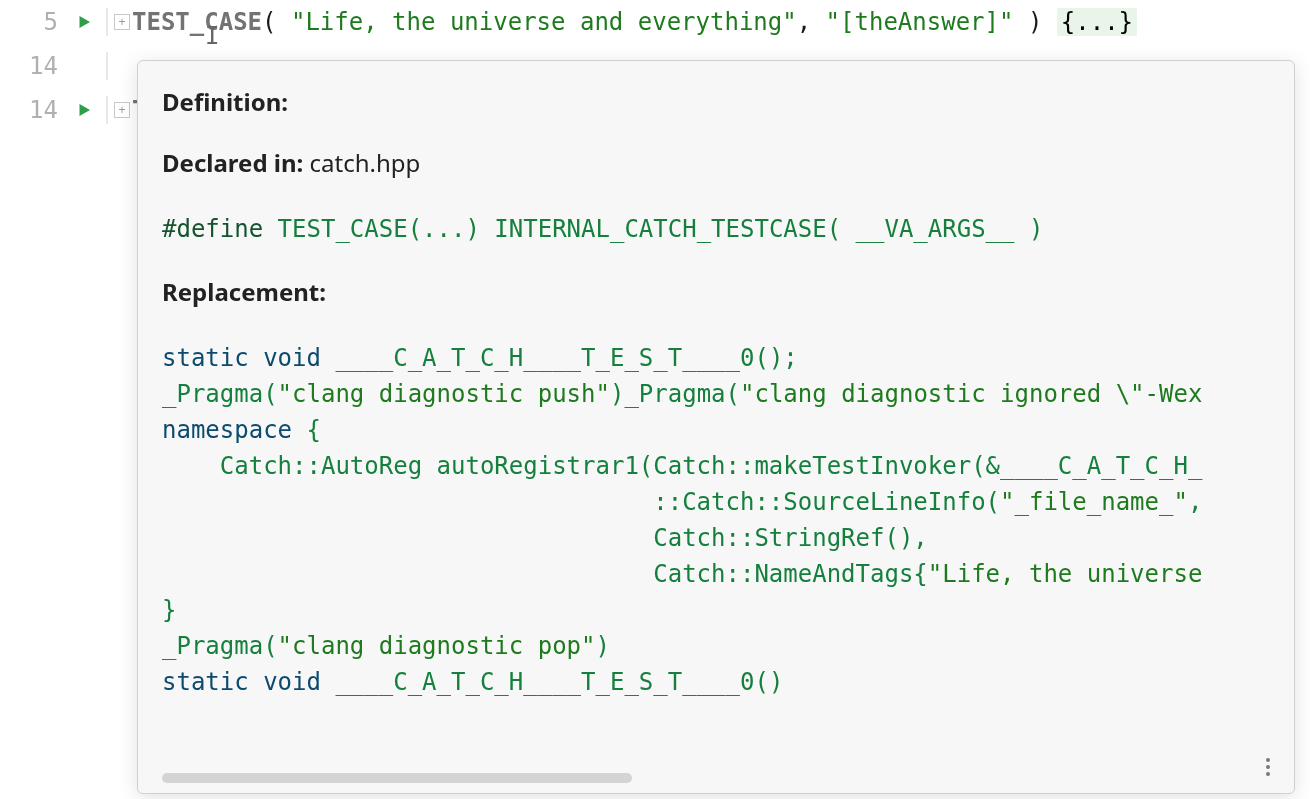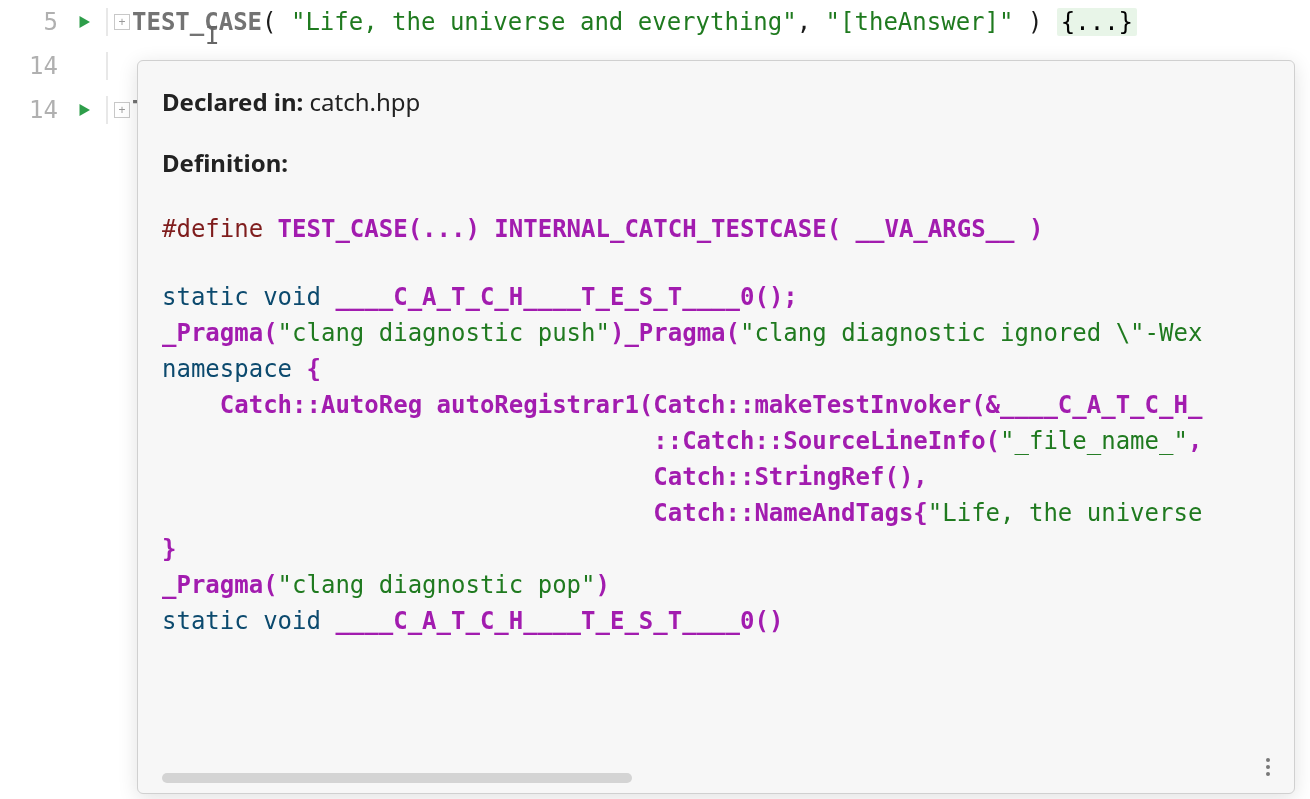--- a/index.html
+++ b/index.html
@@ -110,24 +110,24 @@
     }
     .tooltip-codeblock {
       font-family: ui-monospace, 'SF Mono', Menlo, Monaco, Consolas, monospace;
       font-size: 24px;
       white-space: pre;
       margin-top: 32px;
       margin-bottom: 28px;
       line-height: 1.5;
       overflow: hidden;
     }
-    .k-pre { color: #7f1d1d; }
+    .k-pre { color: #14532d; }
     .k-type { color: #0c4a6e; }
     .k-str { color: #1f7a1f; }
-    .k-plain { color: #a21caf; font-weight: bold; }
+    .k-plain { color: #15803d; }
     .tooltip-scroll {
       position: absolute;
       left: 24px;
       bottom: 10px;
       width: 470px;
       height: 10px;
       background: #d4d4d4;
       border-radius: 5px;
     }
     .tooltip-menu {
@@ -181,26 +181,29 @@
             </svg>
           </span>
         </div>
         <div class="code-content"><span class="fold-icon">+</span><span class="tk-macro">T</span></div>
       </div>
     </div>
   <span class="text-cursor">𝙸</span>
 
   <div class="tooltip">
     <div class="tooltip-section">
+      <span class="tooltip-label">Definition:</span>
+    </div>
+    <div class="tooltip-section">
       <span class="tooltip-label">Declared in: </span><span class="tooltip-value">catch.hpp</span>
     </div>
+    <div class="tooltip-codeblock" id="def-code"><span class="k-pre">#define</span><span class="k-plain"> TEST_CASE(...) INTERNAL_CATCH_TESTCASE( __VA_ARGS__ )</span></div>
     <div class="tooltip-section">
-      <span class="tooltip-label">Definition:</span>
-    </div>
-    <div class="tooltip-codeblock" id="def-code"><span class="k-pre">#define</span><span class="k-plain"> TEST_CASE(...) INTERNAL_CATCH_TESTCASE( __VA_ARGS__ )</span></div>
+      <span class="tooltip-label">Replacement:</span>
+    </div>
     <div class="tooltip-codeblock" id="rep-code"><div><span class="k-type">static void</span><span class="k-plain"> ____C_A_T_C_H____T_E_S_T____0();</span></div><div><span class="k-plain">_Pragma(</span><span class="k-str">"clang diagnostic push"</span><span class="k-plain">)_Pragma(</span><span class="k-str">"clang diagnostic ignored \"-Wex</span></div><div><span class="k-type">namespace</span><span class="k-plain"> {</span></div><div><span class="k-plain">    Catch::AutoReg autoRegistrar1(Catch::makeTestInvoker(&amp;____C_A_T_C_H_</span></div><div><span class="k-plain">                                  ::Catch::SourceLineInfo(</span><span class="k-str">"_file_name_"</span><span class="k-plain">,</span></div><div><span class="k-plain">                                  Catch::StringRef(),</span></div><div><span class="k-plain">                                  Catch::NameAndTags{</span><span class="k-str">"Life, the universe</span></div><div><span class="k-plain">}</span></div><div><span class="k-plain">_Pragma(</span><span class="k-str">"clang diagnostic pop"</span><span class="k-plain">)</span></div><div><span class="k-type">static void</span><span class="k-plain"> ____C_A_T_C_H____T_E_S_T____0()</span></div></div>
 
     <div class="tooltip-scroll"></div>
     <div class="tooltip-menu">
       <span></span>
         <span></span>
         <span></span>
     </div>
   </div>
 </div>

